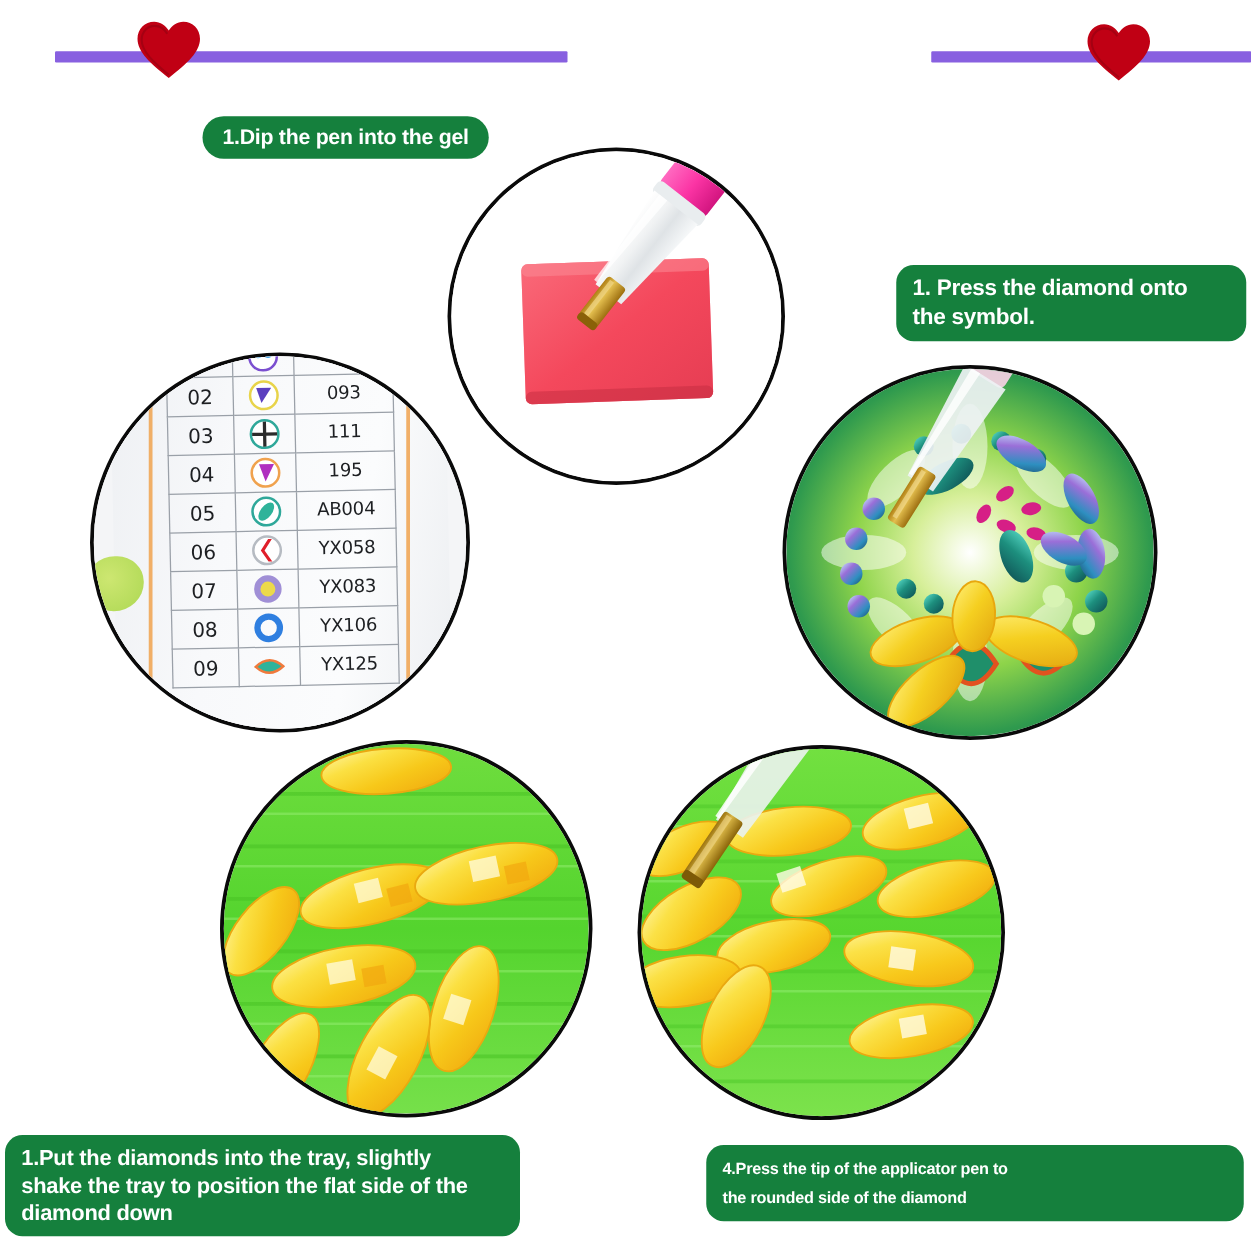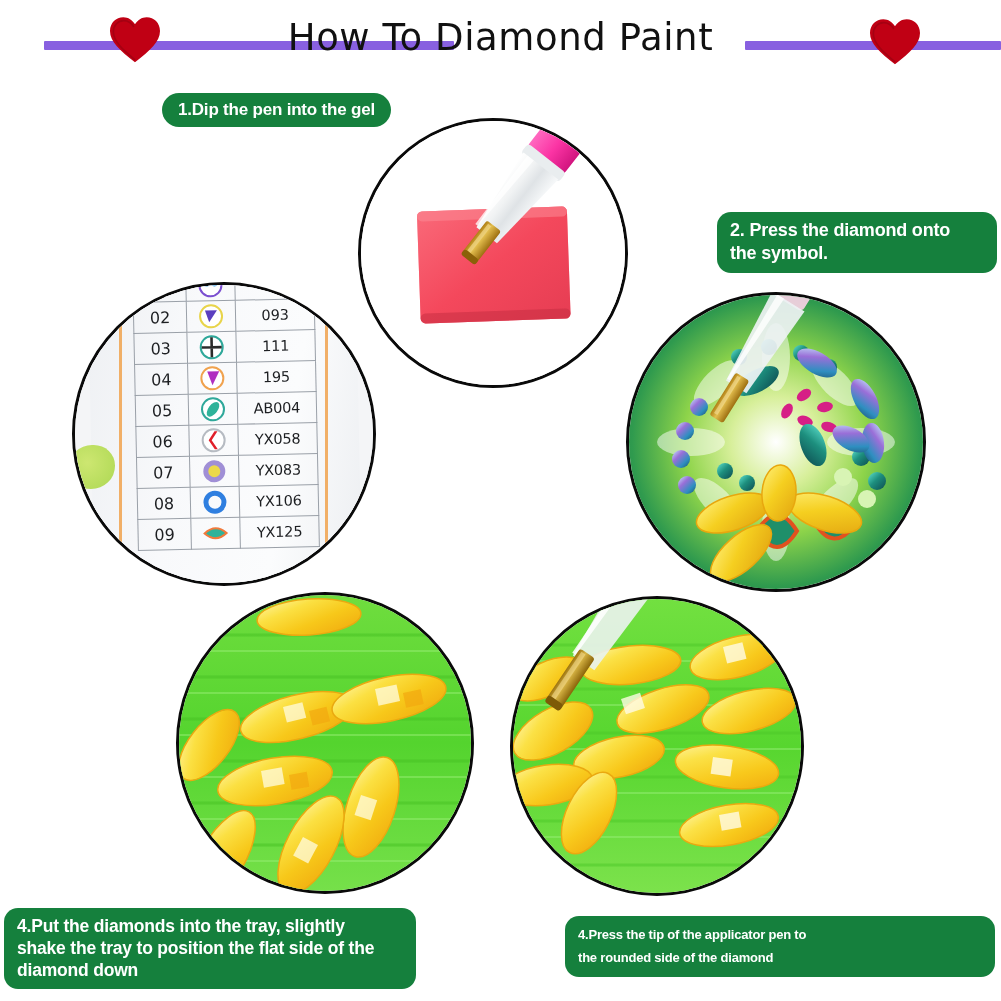--- a/index.html
+++ b/index.html
@@ -114,27 +114,26 @@
           <path d="M16 27.5C8.6 21.4 3 16.3 3 10.7 3 6.7 5.9 4 9.2 4c2.6 0 4.8 1.6 6.1 3.8" fill="none" stroke="#8e0010" stroke-width="1" opacity=".55"></path>
         </svg>
     </div>
     <div class="heart r">
       <svg viewBox="0 0 32 30">
           <path d="M16 29C7 22 1 16.5 1 10.2 1 5.4 4.6 2 9 2c3 0 5.4 1.7 7 4.2C17.6 3.7 20 2 23 2c4.4 0 8 3.4 8 8.2C31 16.5 25 22 16 29z" fill="#c00014"></path>
           <path d="M16 27.5C8.6 21.4 3 16.3 3 10.7 3 6.7 5.9 4 9.2 4c2.6 0 4.8 1.6 6.1 3.8" fill="none" stroke="#8e0010" stroke-width="1" opacity=".55"></path>
         </svg>
     </div>
 
-    <div class="title">How To Diamond Paint</div>
   </div>
 
   <div class="badge" id="badge1">1.Dip the pen into the gel</div>
-  <div class="badge" id="badge5">2.  Press the diamond onto
+  <div class="badge" id="badge5">1.  Press the diamond onto
 the symbol.</div>
-  <div class="badge" id="badge3">4.Put the diamonds into the tray, slightly
+  <div class="badge" id="badge3">1.Put the diamonds into the tray, slightly
 shake the tray to position the flat side of the
 diamond down</div>
   <div class="badge" id="badge4">4.Press the tip of the applicator pen to
 the rounded side of the diamond</div>
 
   <div class="circ" id="c1">
     <svg viewBox="0 0 264 264" preserveAspectRatio="xMidYMid slice">
       <rect width="264" height="264" fill="#ffffff"></rect>
 
       <g transform="rotate(-2 132 150)">

